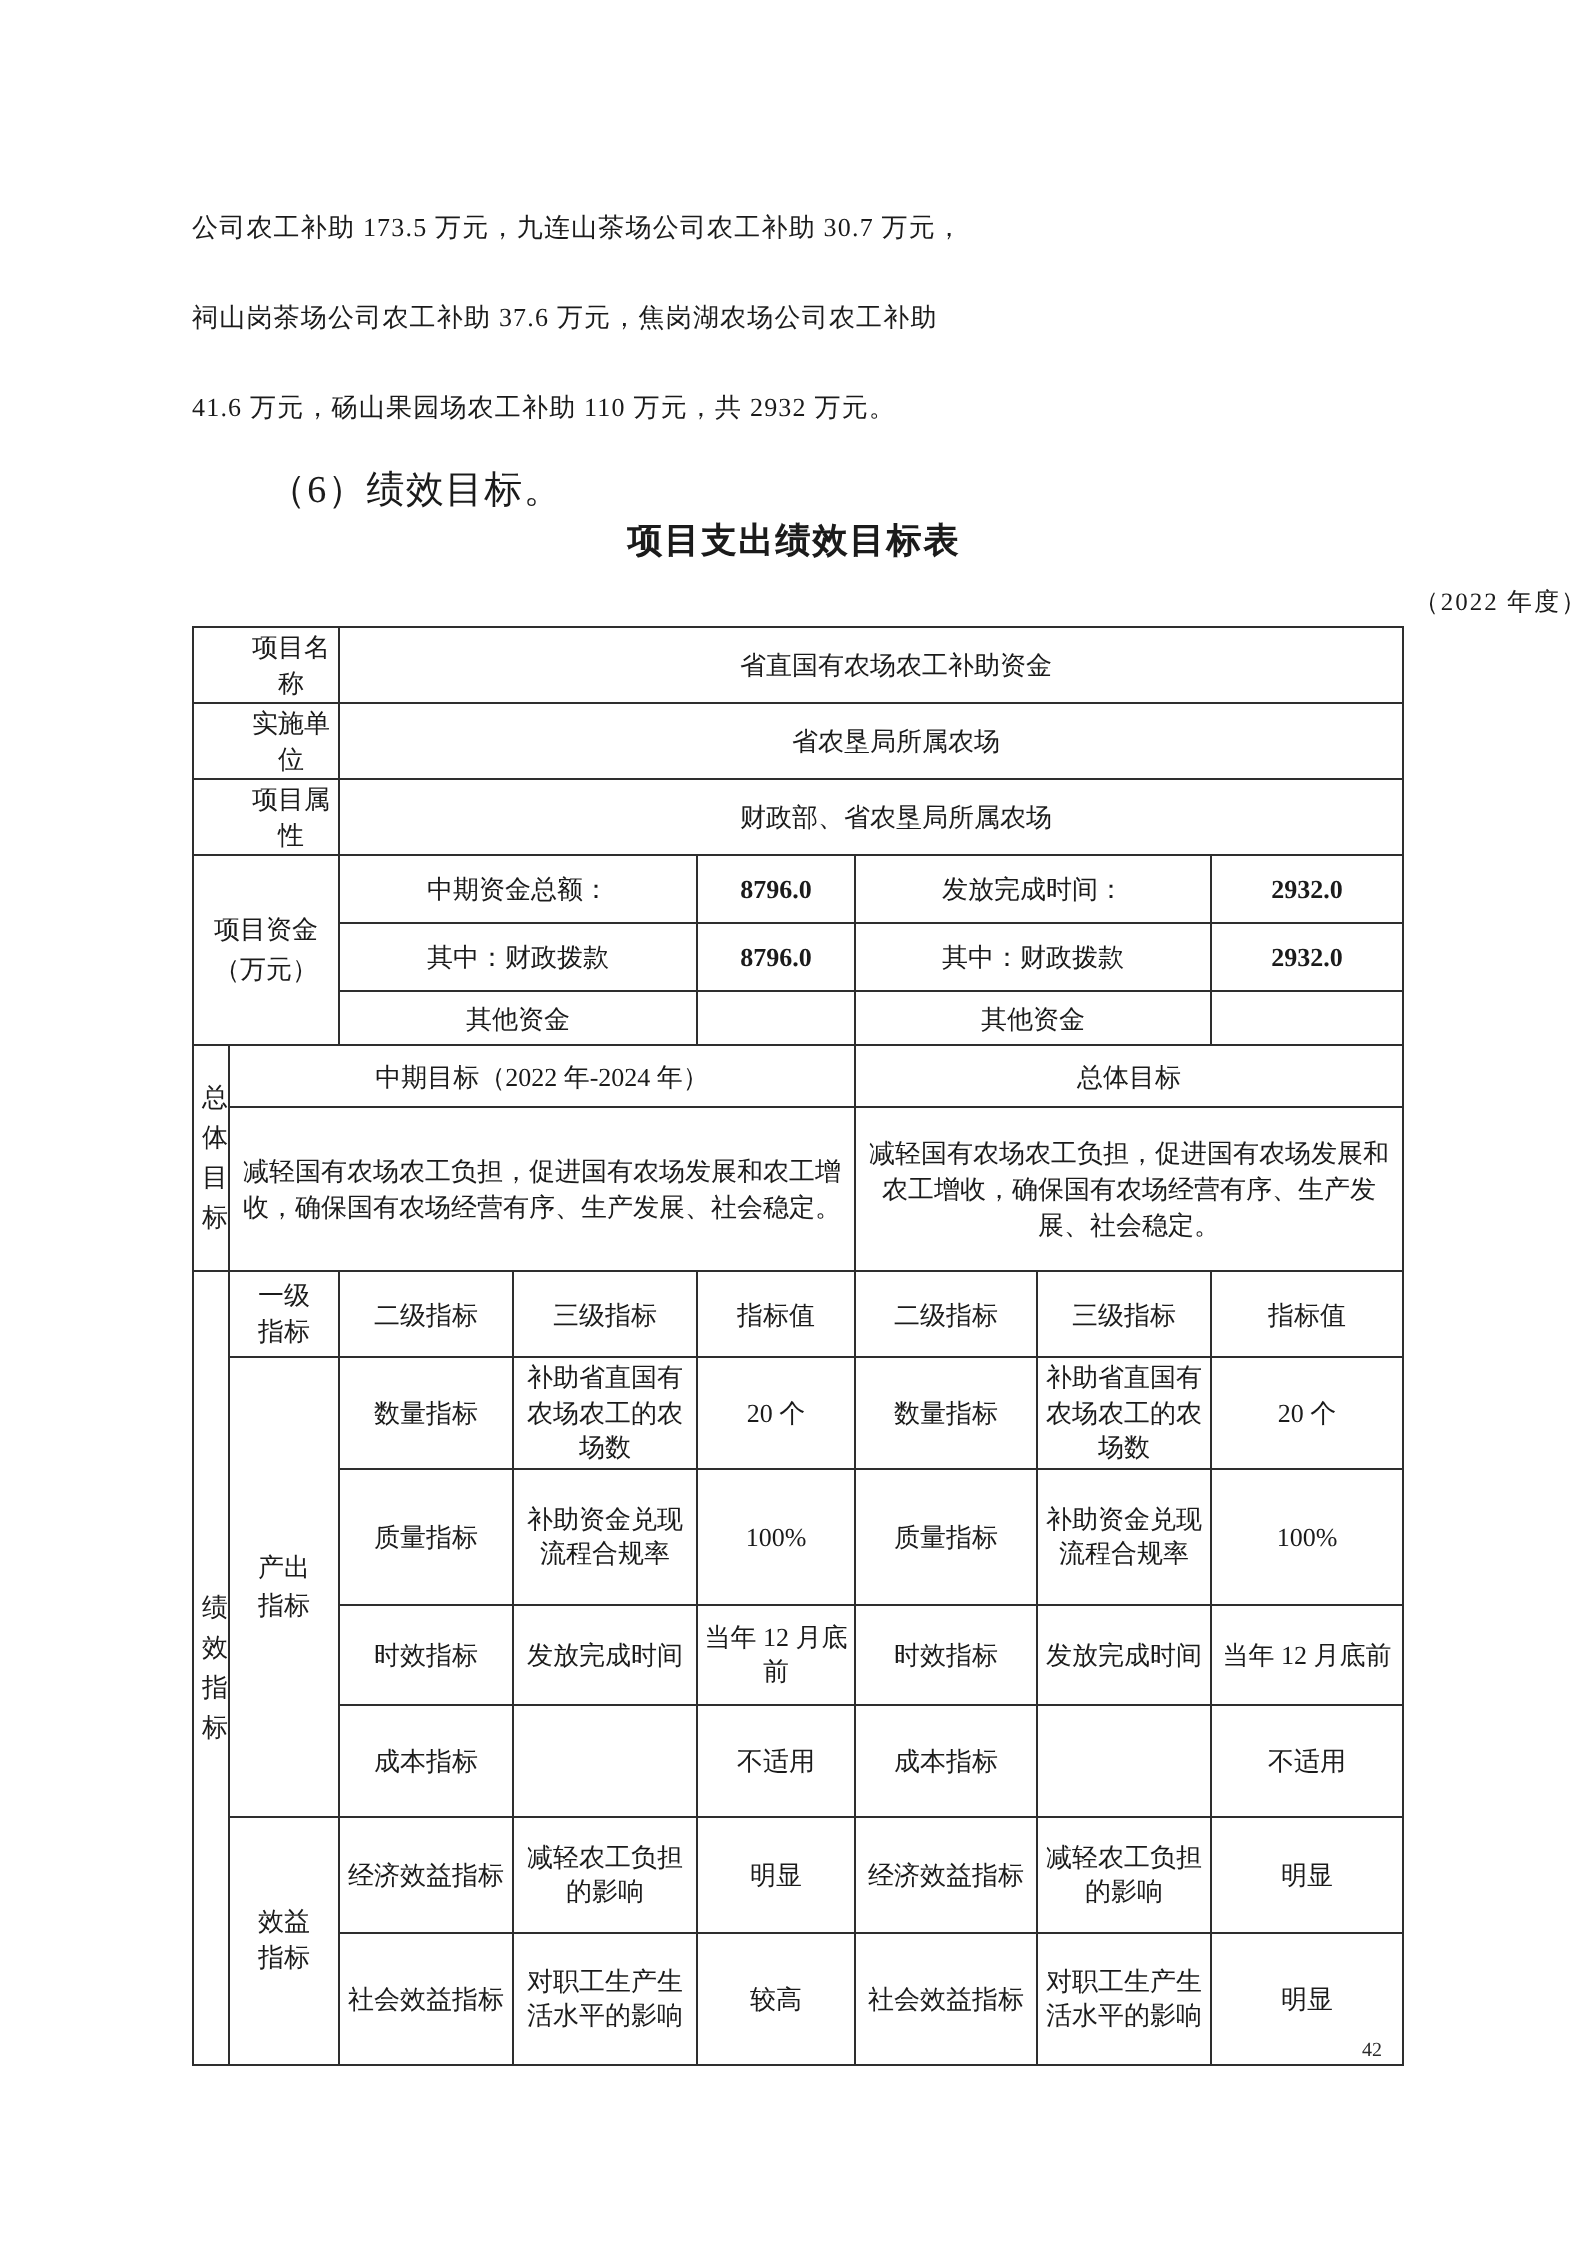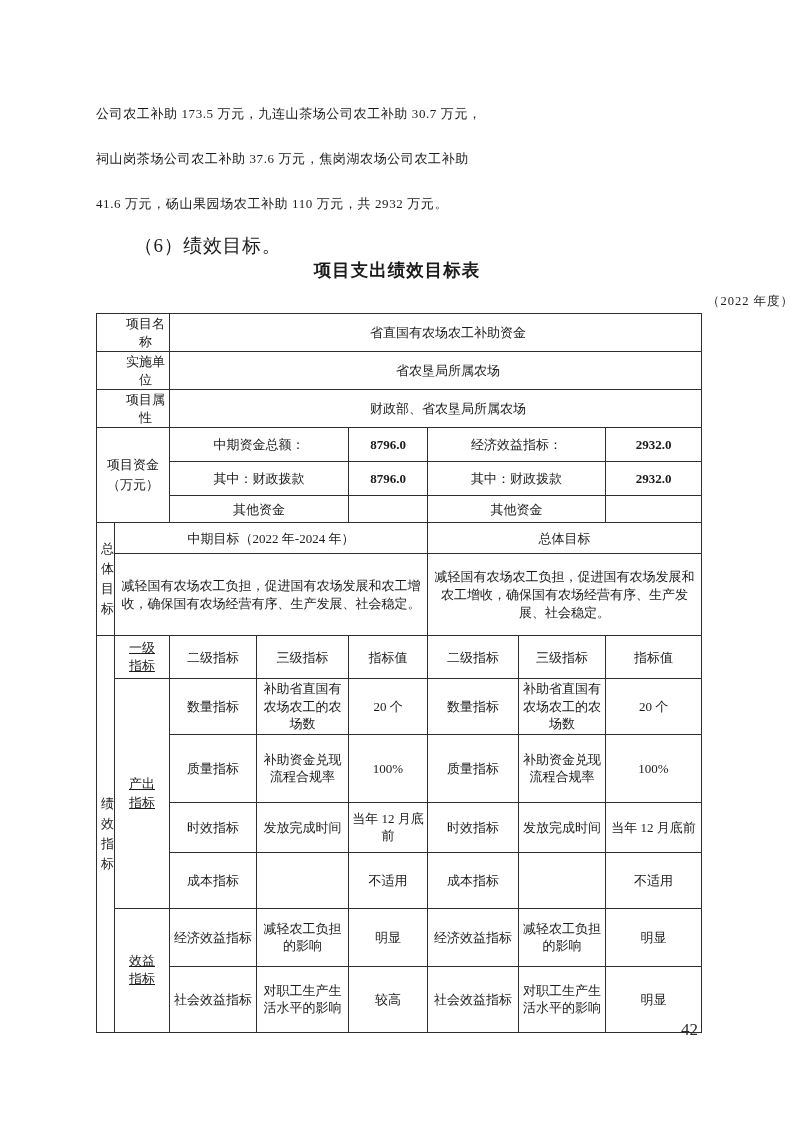--- a/index.html
+++ b/index.html
@@ -91,27 +91,27 @@
   td.al0 { text-align: left; padding-left: 2px; }
   td.ar  { text-align: right; padding-right: 2px; font-weight: bold; }
   td.l3cell { text-align: left; padding: 1px 2px 1px 3px; line-height: 1.3; margin-left: 26px; }
   td.goal {
     text-align: justify;
     text-align-last: center;
     padding: 3px 6px;
     line-height: 1.65;
   }
   .w1  { width: 1.15em; margin: 0 auto; word-break: break-all; line-height: 1.55; }
-  .w2  { width: 2.3em;  margin: 0 auto; word-break: break-all; line-height: 1.4; text-decoration: underline; }
+  .w2  { width: 2.3em;  margin: 0 auto; word-break: break-all; line-height: 1.4; }
   .w44 { width: 4.45em; margin: 0 auto; word-break: break-all; line-height: 1.55; }
   .page-num {
     position: absolute;
     top: 1020px;
     left: 681px;
-    font-size: 17px;
+    font-size: 10px;
     color: #2b2b2b;
   }
 </style>
 </head>
 <body>
 
 <div class="page">
 
   <div class="para">
     <div class="para-line">公司农工补助 173.5 万元，九连山茶场公司农工补助 30.7 万元，</div>
@@ -148,21 +148,21 @@
       <td colspan="2">项目属性</td>
       <td colspan="6">财政部、省农垦局所属农场</td>
     </tr>
 
     <tr class="h34">
       <td colspan="2" rowspan="3">
         <div class="w44">项目资金（万元）</div>
       </td>
       <td colspan="2" class="al">中期资金总额：</td>
       <td class="ar">8796.0</td>
-      <td colspan="2" class="al0">经济效益指标：</td>
+      <td colspan="2" class="al0">发放完成时间：</td>
       <td class="ar">2932.0</td>
     </tr>
     <tr class="h34">
       <td colspan="2">其中：财政拨款</td>
       <td class="ar">8796.0</td>
       <td colspan="2">其中：财政拨款</td>
       <td class="ar">2932.0</td>
     </tr>
     <tr class="h27">
       <td colspan="2">其他资金</td>

